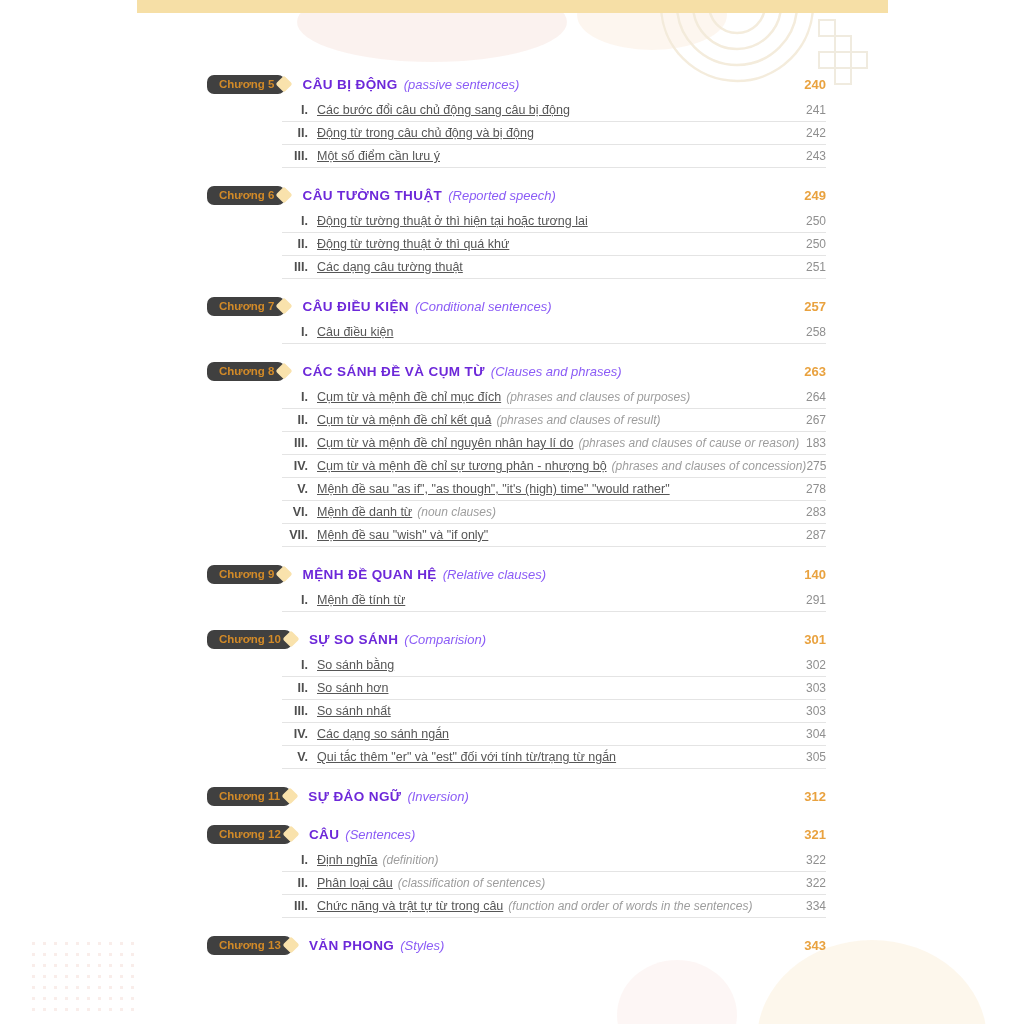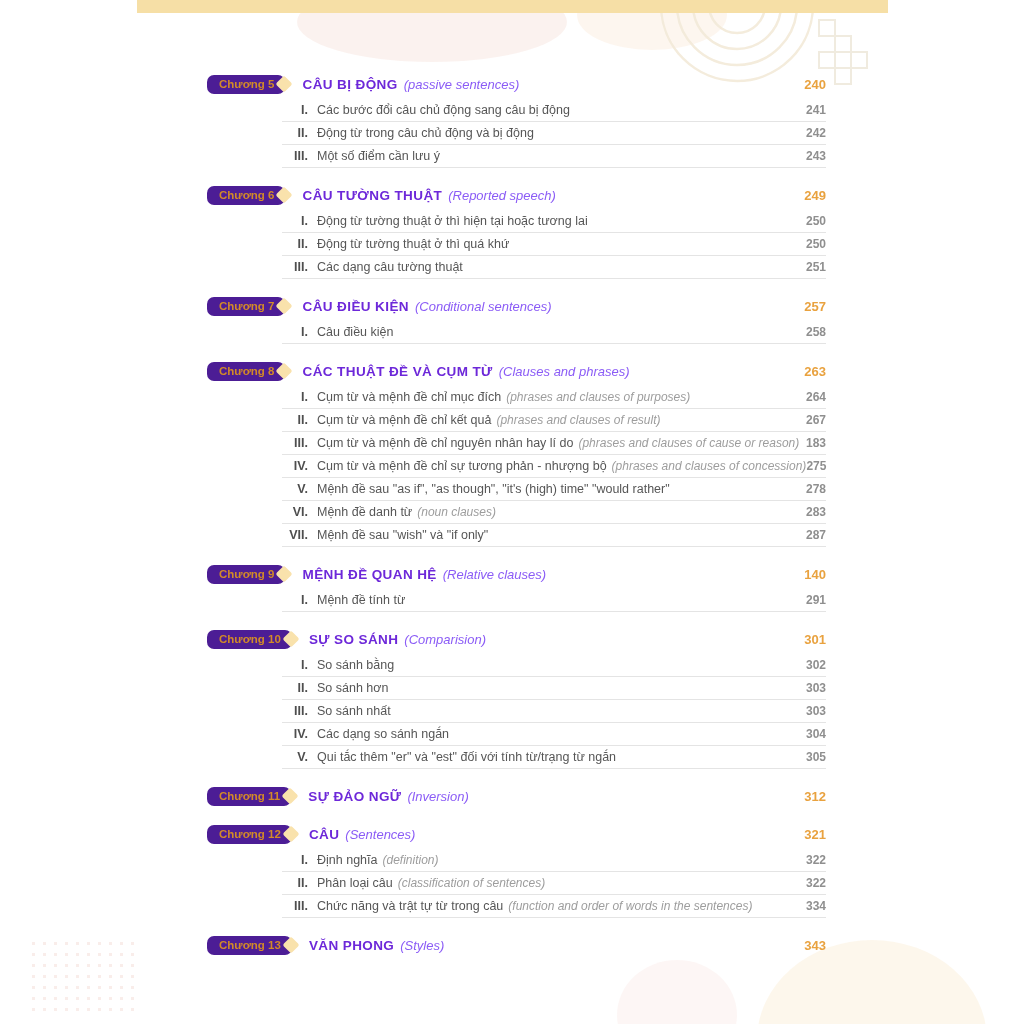--- a/index.html
+++ b/index.html
@@ -15,35 +15,35 @@
   .dotgrid { background-image:radial-gradient(#f6e3df 1.5px, transparent 1.6px);
              background-size:11px 11px; opacity:.65; }
 
   .content { position:relative; padding:73px 62px 0 70px; }
 
   .chapter { margin-top:16px; }
   .chapter:first-child { margin-top:0; }
 
   .chap-head { display:flex; align-items:center; height:22px; }
   .badge { position:relative; display:inline-flex; align-items:center; height:19px;
-           padding:0 11px 0 12px; background:#4c1d95; border-radius:7px;
+           padding:0 11px 0 12px; background:#404040; border-radius:7px;
            font-size:11.5px; font-weight:bold; color:#d28a28; white-space:nowrap; }
   .badge::after { content:""; position:absolute; right:-5px; top:3.5px; width:12px; height:12px;
                   background:#f9e2ac; border-radius:2px; transform:rotate(45deg); }
   .chap-title { margin-left:17px; font-size:13.5px; font-weight:bold; letter-spacing:.4px;
                 color:#6d28d9; white-space:nowrap; }
   .chap-sub { margin-left:6px; font-size:13px; font-style:italic; color:#8b5cf6; white-space:nowrap; }
   .chap-page { margin-left:auto; font-size:13px; font-weight:bold; color:#e9a23f; }
 
   .sections { margin-top:4px; margin-left:75px; }
   .sec-row { display:flex; align-items:center; height:23px; border-bottom:1px solid #e4e4e4; }
   .sec-num { flex:none; width:26px; text-align:right; font-size:12.5px; font-weight:bold; color:#4e4e4e; }
-  .sec-title { margin-left:9px; font-size:12.5px; color:#565656; white-space:nowrap; }
+  .sec-title { margin-left:9px; font-size:12.5px; color:#565656; white-space:nowrap;text-decoration:underline; }
   .sec-note { margin-left:5px; font-size:12px; font-style:italic; color:#9d9d9d; white-space:nowrap; }
-  .sec-page { margin-left:auto; font-size:12px; color:#8f8f8f;font-weight:bold; }
+  .sec-page { margin-left:auto; font-size:12px; color:#8f8f8f; }
 
   .footer-row { display:flex; align-items:center; height:24px; margin-top:20px; }
   .footer-title { font-size:14px; font-weight:bold; letter-spacing:.6px; color:#e8963c; }
   .footer-page { margin-left:auto; font-size:13.5px; font-weight:bold; color:#e9a23f; }
 </style>
 </head>
 <body>
 
 <div class="page">
 
@@ -156,21 +156,21 @@
     <span class="sec-page">258</span>
   </div>
 </div>
   </div>
 
   <div class="chapter">
     <div class="chap-head">
       <span class="badge">
               <span>Chương 8</span>
             </span>
-      <span class="chap-title">CÁC THUẬT ĐỀ VÀ CỤM TỪ</span>
+      <span class="chap-title">CÁC SÁNH ĐỀ VÀ CỤM TỪ</span>
       <span class="chap-sub">(Clauses and phrases)</span>
       <span class="chap-page">263</span>
     </div>
     <div class="sections">
   <div class="sec-row">
     <span class="sec-num">I.</span>
     <span class="sec-title">Cụm từ và mệnh đề chỉ mục đích</span>
     <span class="sec-note">(phrases and clauses of purposes)</span>
     <span class="sec-page">264</span>
   </div>

